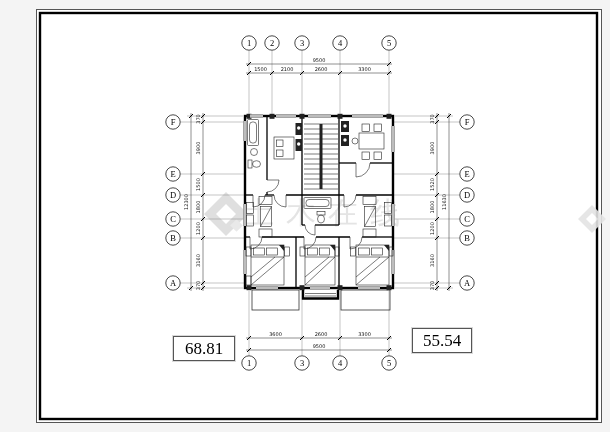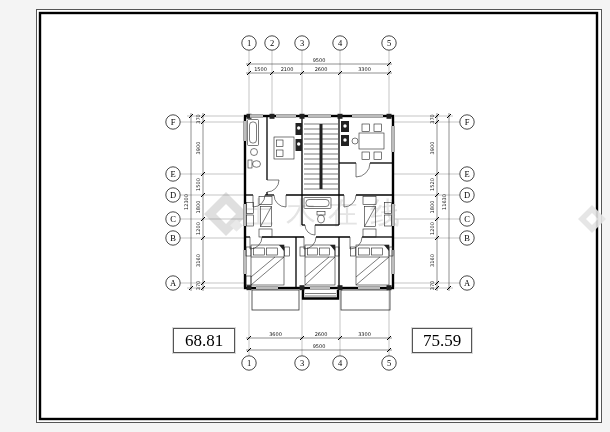--- a/index.html
+++ b/index.html
@@ -381,19 +381,19 @@
 
   <g>
     <path class="w" d="M303,290 V298.5 H338 V290"></path>
     <line class="f" x1="305" y1="293.5" x2="336" y2="293.5"></line>
         <line class="f" x1="305" y1="296" x2="336" y2="296"></line>
     <rect x="252" y="290" width="47" height="20" fill="none" stroke="#333" stroke-width=".8"></rect>
     <rect x="341" y="290" width="49" height="20" fill="none" stroke="#333" stroke-width=".8"></rect>
   </g>
 </svg>
 
-  <div class="area-box" style="left:173px;top:328px;width:60px;height:23px;">
+  <div class="area-box" style="left:173px;top:336px;width:60px;height:23px;">
     <span>68.81</span>
   </div>
   <div class="area-box" style="left:412px;top:328px;width:58px;height:23px;">
-    <span>75.59</span>
+    <span>55.54</span>
   </div>
 </div>
 
 </body></html>

